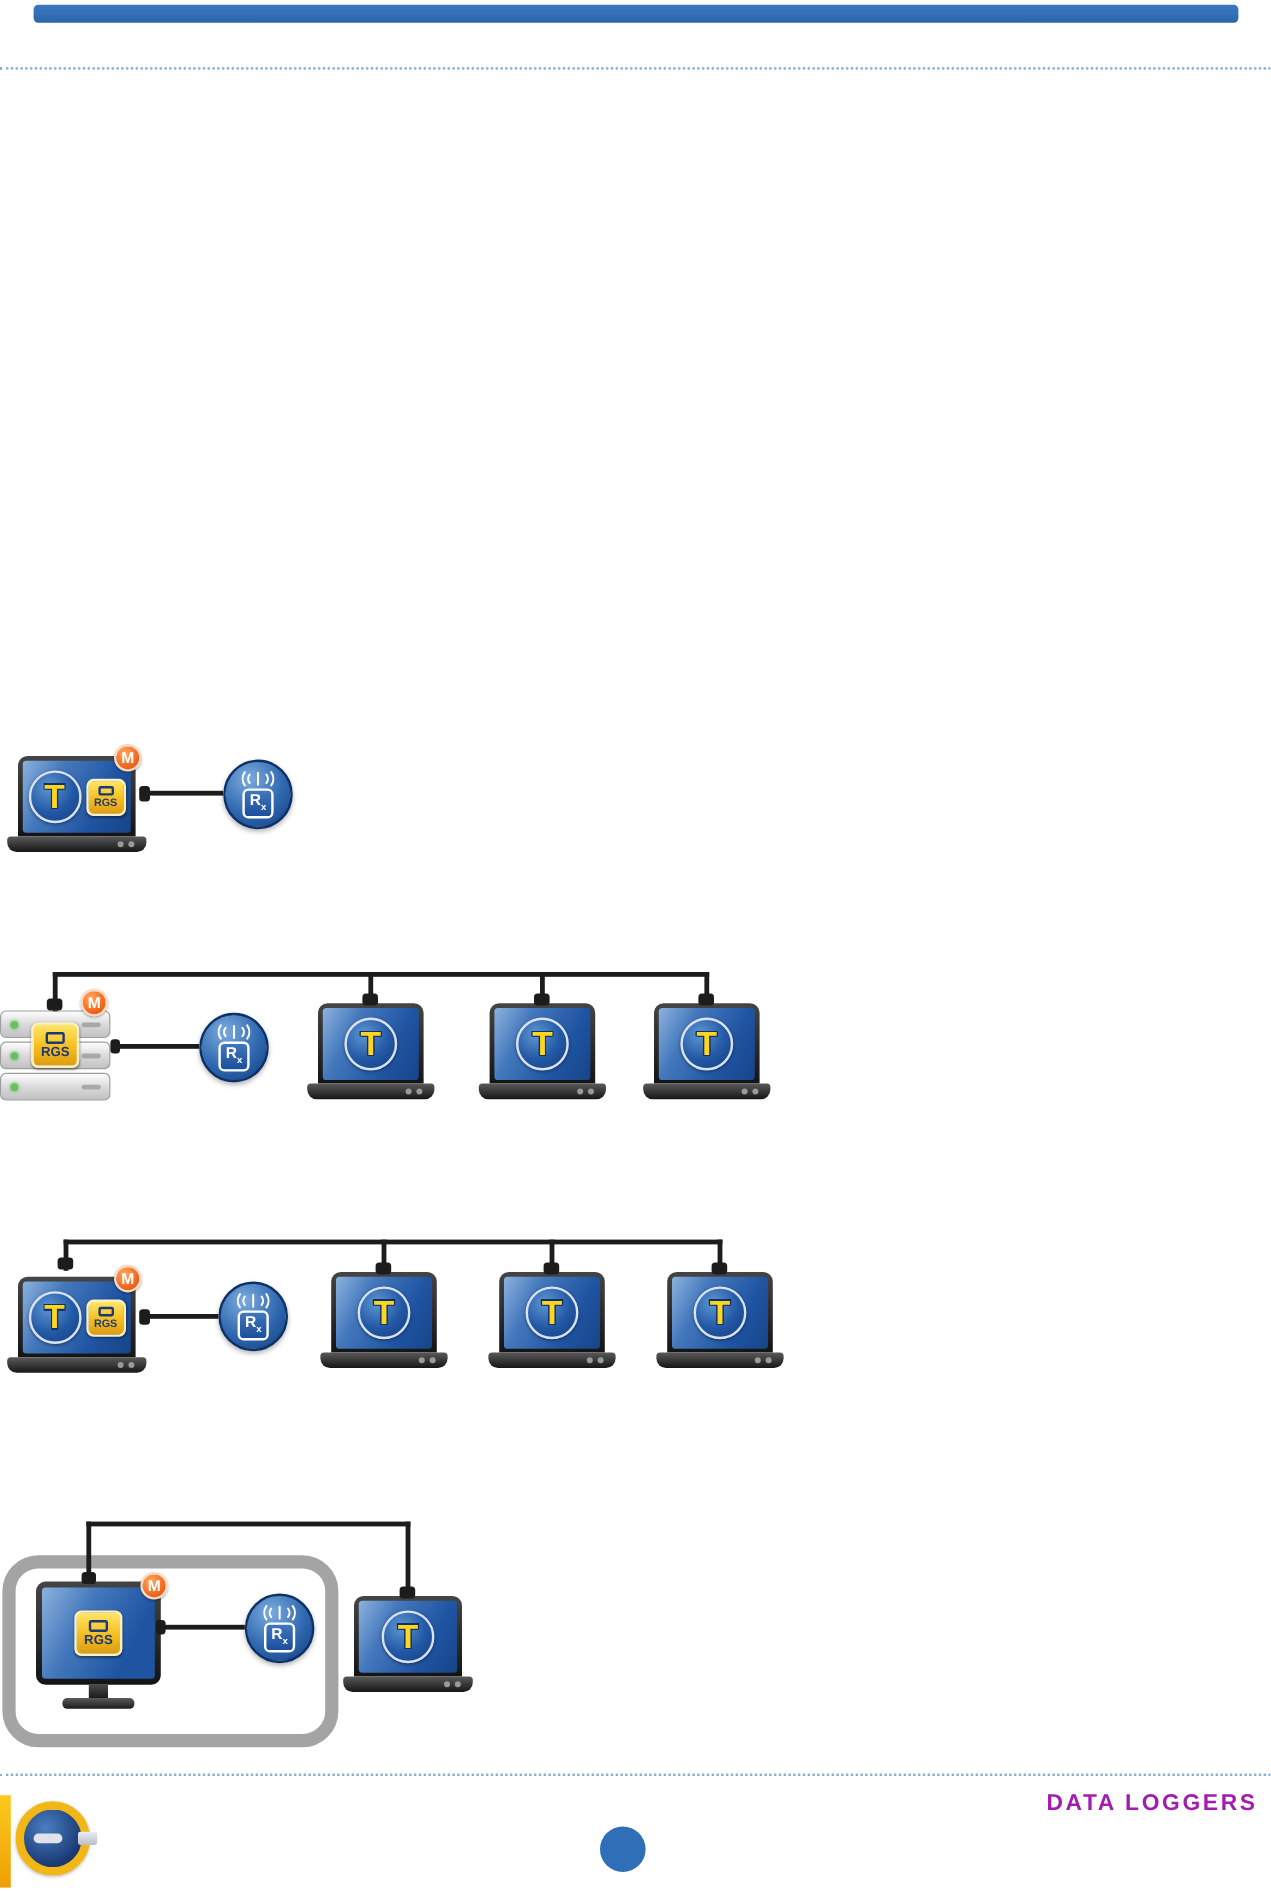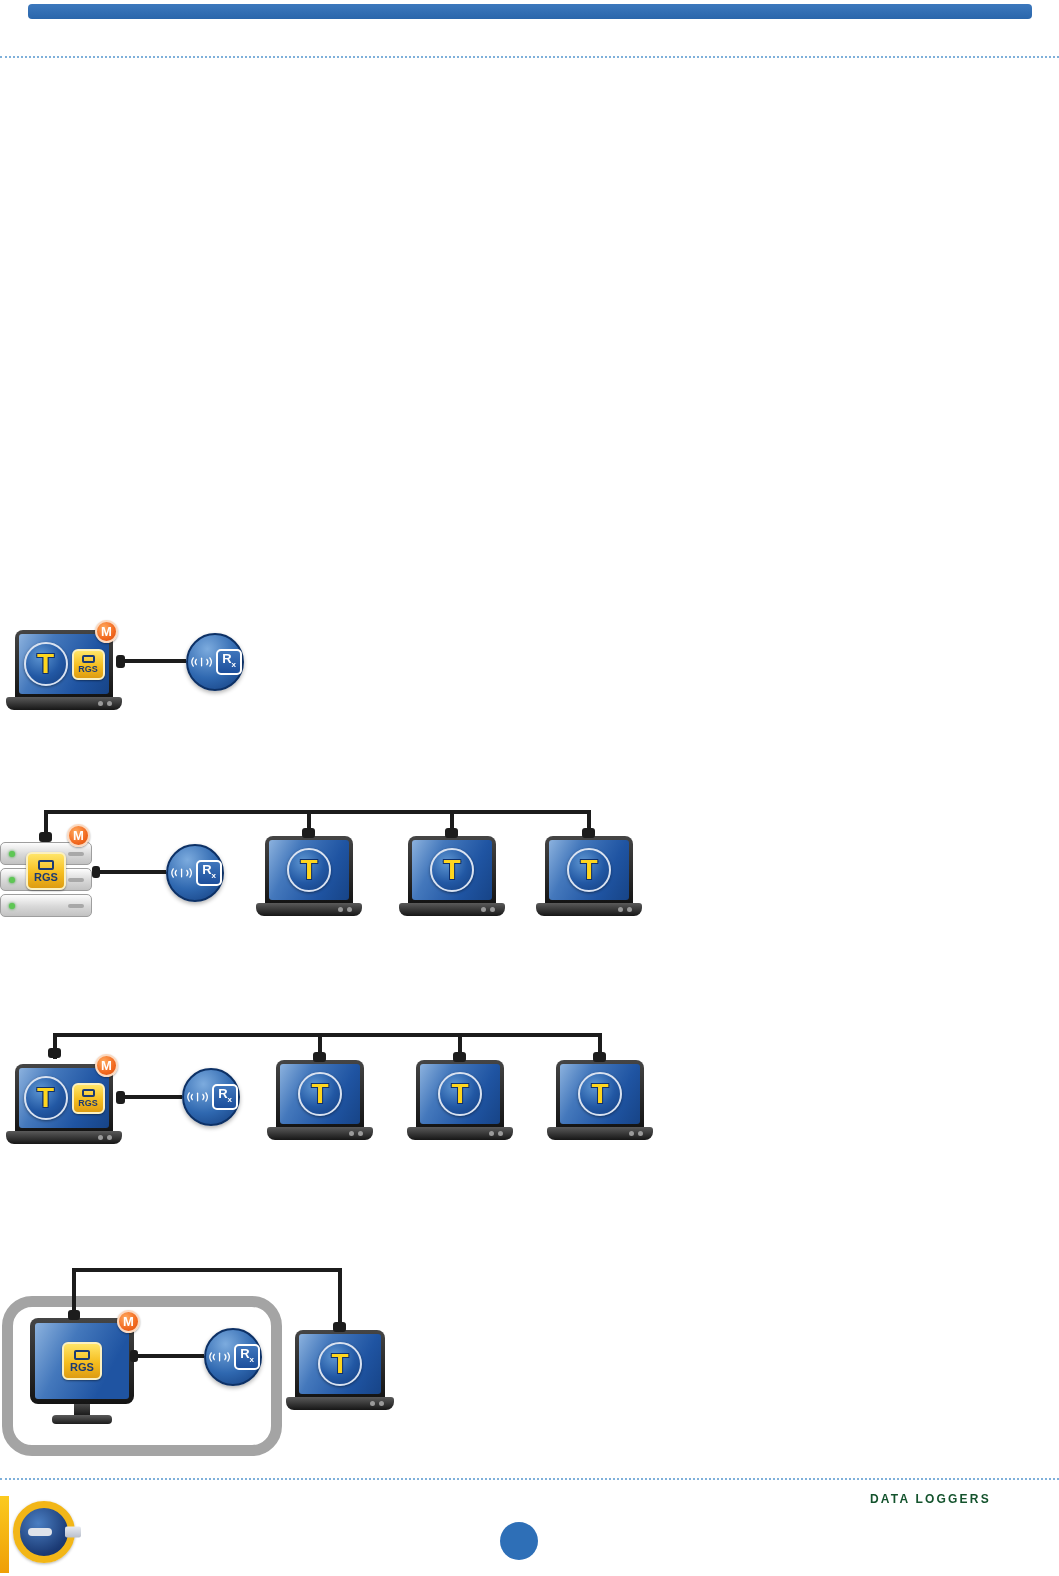--- a/index.html
+++ b/index.html
@@ -50,21 +50,21 @@
   .mbadge { position:absolute; width:23px; height:23px; border-radius:50%;
     background:radial-gradient(circle at 36% 30%, #ffa95e, #f2691f 60%, #d64e10);
     border:2px solid #fbd9c0; color:#fff; font-weight:bold; font-size:13px; line-height:1;
     display:flex; align-items:center; justify-content:center; z-index:5;
     box-shadow:0 1px 2px rgba(0,0,0,.35); }
 
   
   .receiver { position:absolute; width:58px; height:58px; border-radius:50%; z-index:3;
     background:radial-gradient(circle at 36% 26%, #7cabde, #2f68b0 55%, #133c7c 100%);
     border:2px solid #0d3166; box-shadow:0 2px 4px rgba(0,0,0,.3);
-    display:flex; flex-direction:row; align-items:center; justify-content:center; gap:1px; }
+    display:flex; flex-direction:column; align-items:center; justify-content:center; gap:1px; }
   .rx-label { border:2px solid #fff; border-radius:5px; padding:0 4px 1px;
     color:#fff; font-weight:bold; font-size:13px; line-height:15px;
     background:linear-gradient(#3f76bc,#1d4f9c); }
   .rx-label sub { font-size:8px; }
 
   
   .server { position:absolute; z-index:3; }
   .sunit { height:23px; margin-bottom:3px; border-radius:5px; position:relative;
     background:linear-gradient(#fdfdfd,#d8d8d8 55%,#c2c2c2); border:1px solid #9e9e9e; }
   .sunit .led { position:absolute; left:8px; top:8px; width:6px; height:6px; border-radius:50%;
@@ -96,22 +96,22 @@
   .tt-text { position:absolute; left:86px; top:1502px; font-size:42px; font-weight:bold;
     color:#16356e; letter-spacing:-1px; }
   .page-bubble { position:absolute; left:500px; top:1522px; width:38px; height:38px;
     border-radius:50%; background:#2e6fb7; }
   .gemini { position:absolute; left:870px; top:1488px; width:178px; }
   .gemini-row { display:flex; align-items:center; }
   .gemini-word { font-size:46px; font-weight:bold; color:#2a6cb4; letter-spacing:-2px; line-height:1; }
   .gbar { display:inline-block; background:#2a6cb4; }
   .gbar.g1 { width:5px; height:44px; margin-left:6px; }
   .gbar.g2 { width:2px; height:44px; margin-left:3px; background:#16356e; }
-  .gemini-sub { margin-top:4px; font-size:12px; font-weight:bold;
-    color:#14532d; letter-spacing:2.2px; }
+  .gemini-sub { margin-top:4px; text-align:right; font-size:19px; font-weight:bold;
+    color:#a21caf; letter-spacing:2.2px; }
 </style>
 </head>
 <body>
 
 <div id="page">
 
   <div class="topbar" style="left:28px;top:4px;width:1004px;height:15px"></div>
   <div class="dotted" style="top:56px"></div>
 
   <div class="laptop master" style="left:6px;top:620px;width:116px;height:90px">

